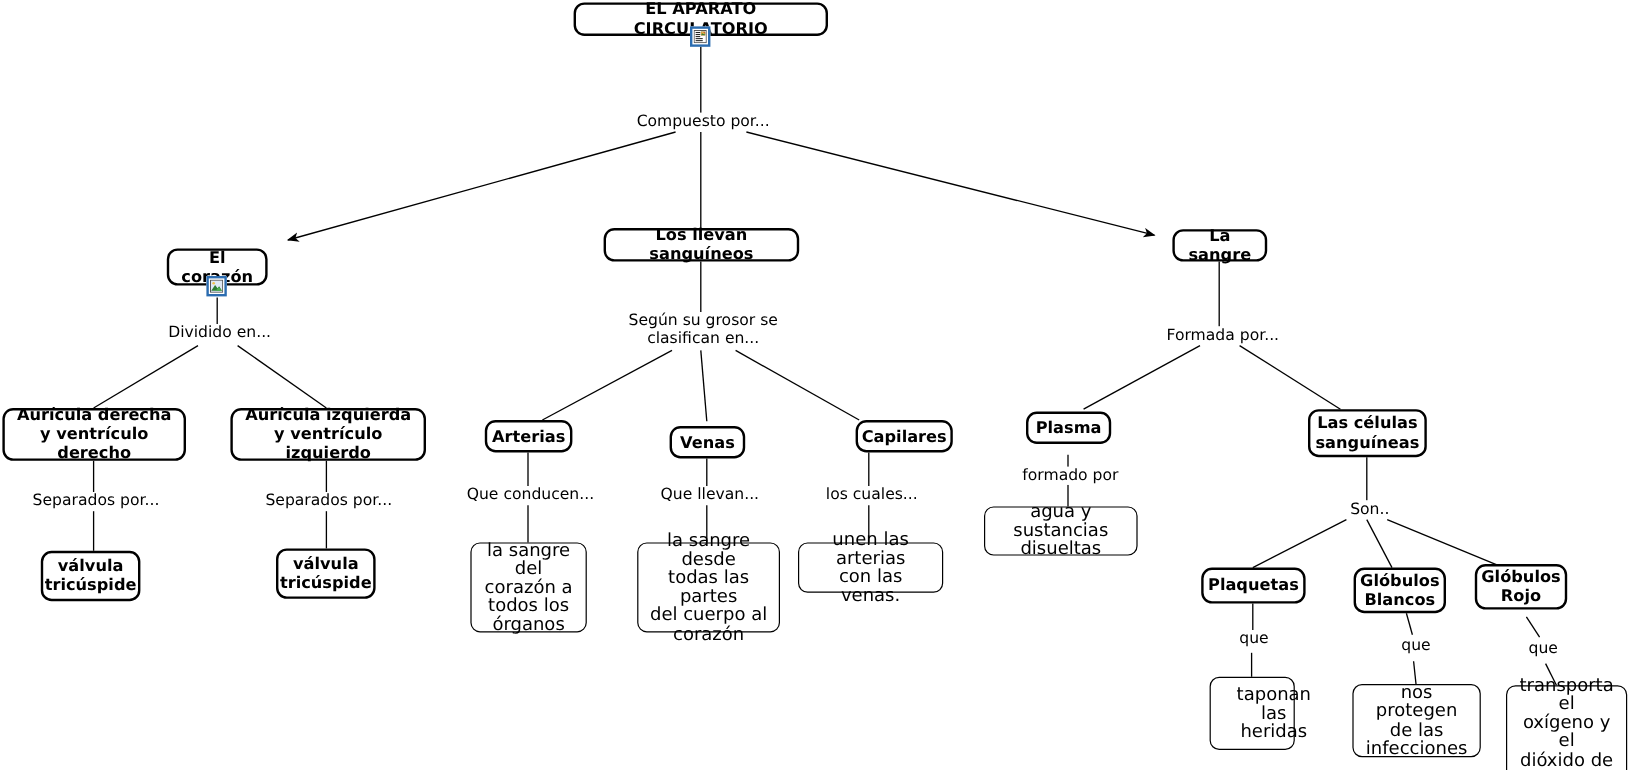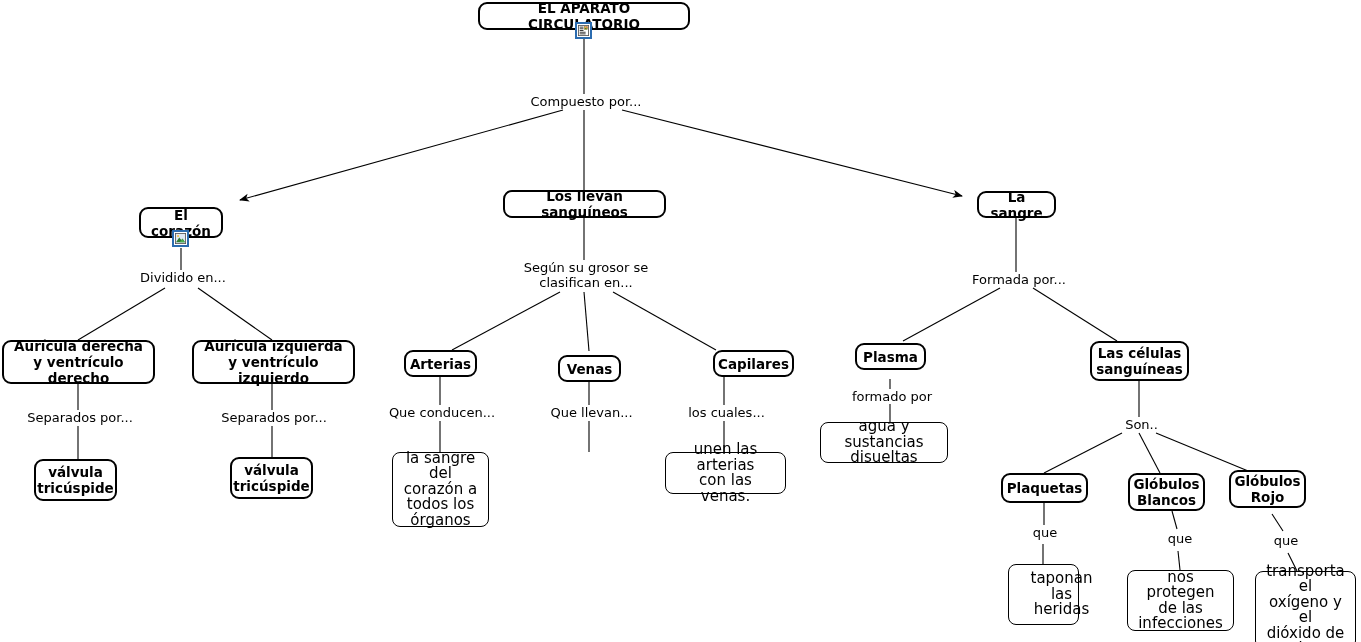--- a/index.html
+++ b/index.html
@@ -180,20 +180,24 @@
 
   <div class="node" style="left:558px;top:355px;width:63px;height:27px;">Venas</div>
 
   <div class="node" style="left:713px;top:350px;width:81px;height:27px;">Capilares</div>
 
   <div class="node leaf" style="left:392px;top:452px;width:97px;height:75px;">la sangre del
 corazón a
 todos los
 órganos</div>
 
+  <div class="node leaf" style="left:531px;top:452px;width:119px;height:75px;">la sangre desde
+todas las partes
+del cuerpo al
+corazón</div>
 
   <div class="node leaf" style="left:665px;top:452px;width:121px;height:42px;">unen las arterias
 con las venas.</div>
 
   <div class="node" style="left:855px;top:343px;width:71px;height:27px;">Plasma</div>
 
   <div class="node leaf" style="left:820px;top:422px;width:128px;height:41px;">agua y sustancias
 disueltas</div>
 
   <div class="node" style="left:1090px;top:341px;width:99px;height:40px;">Las células

